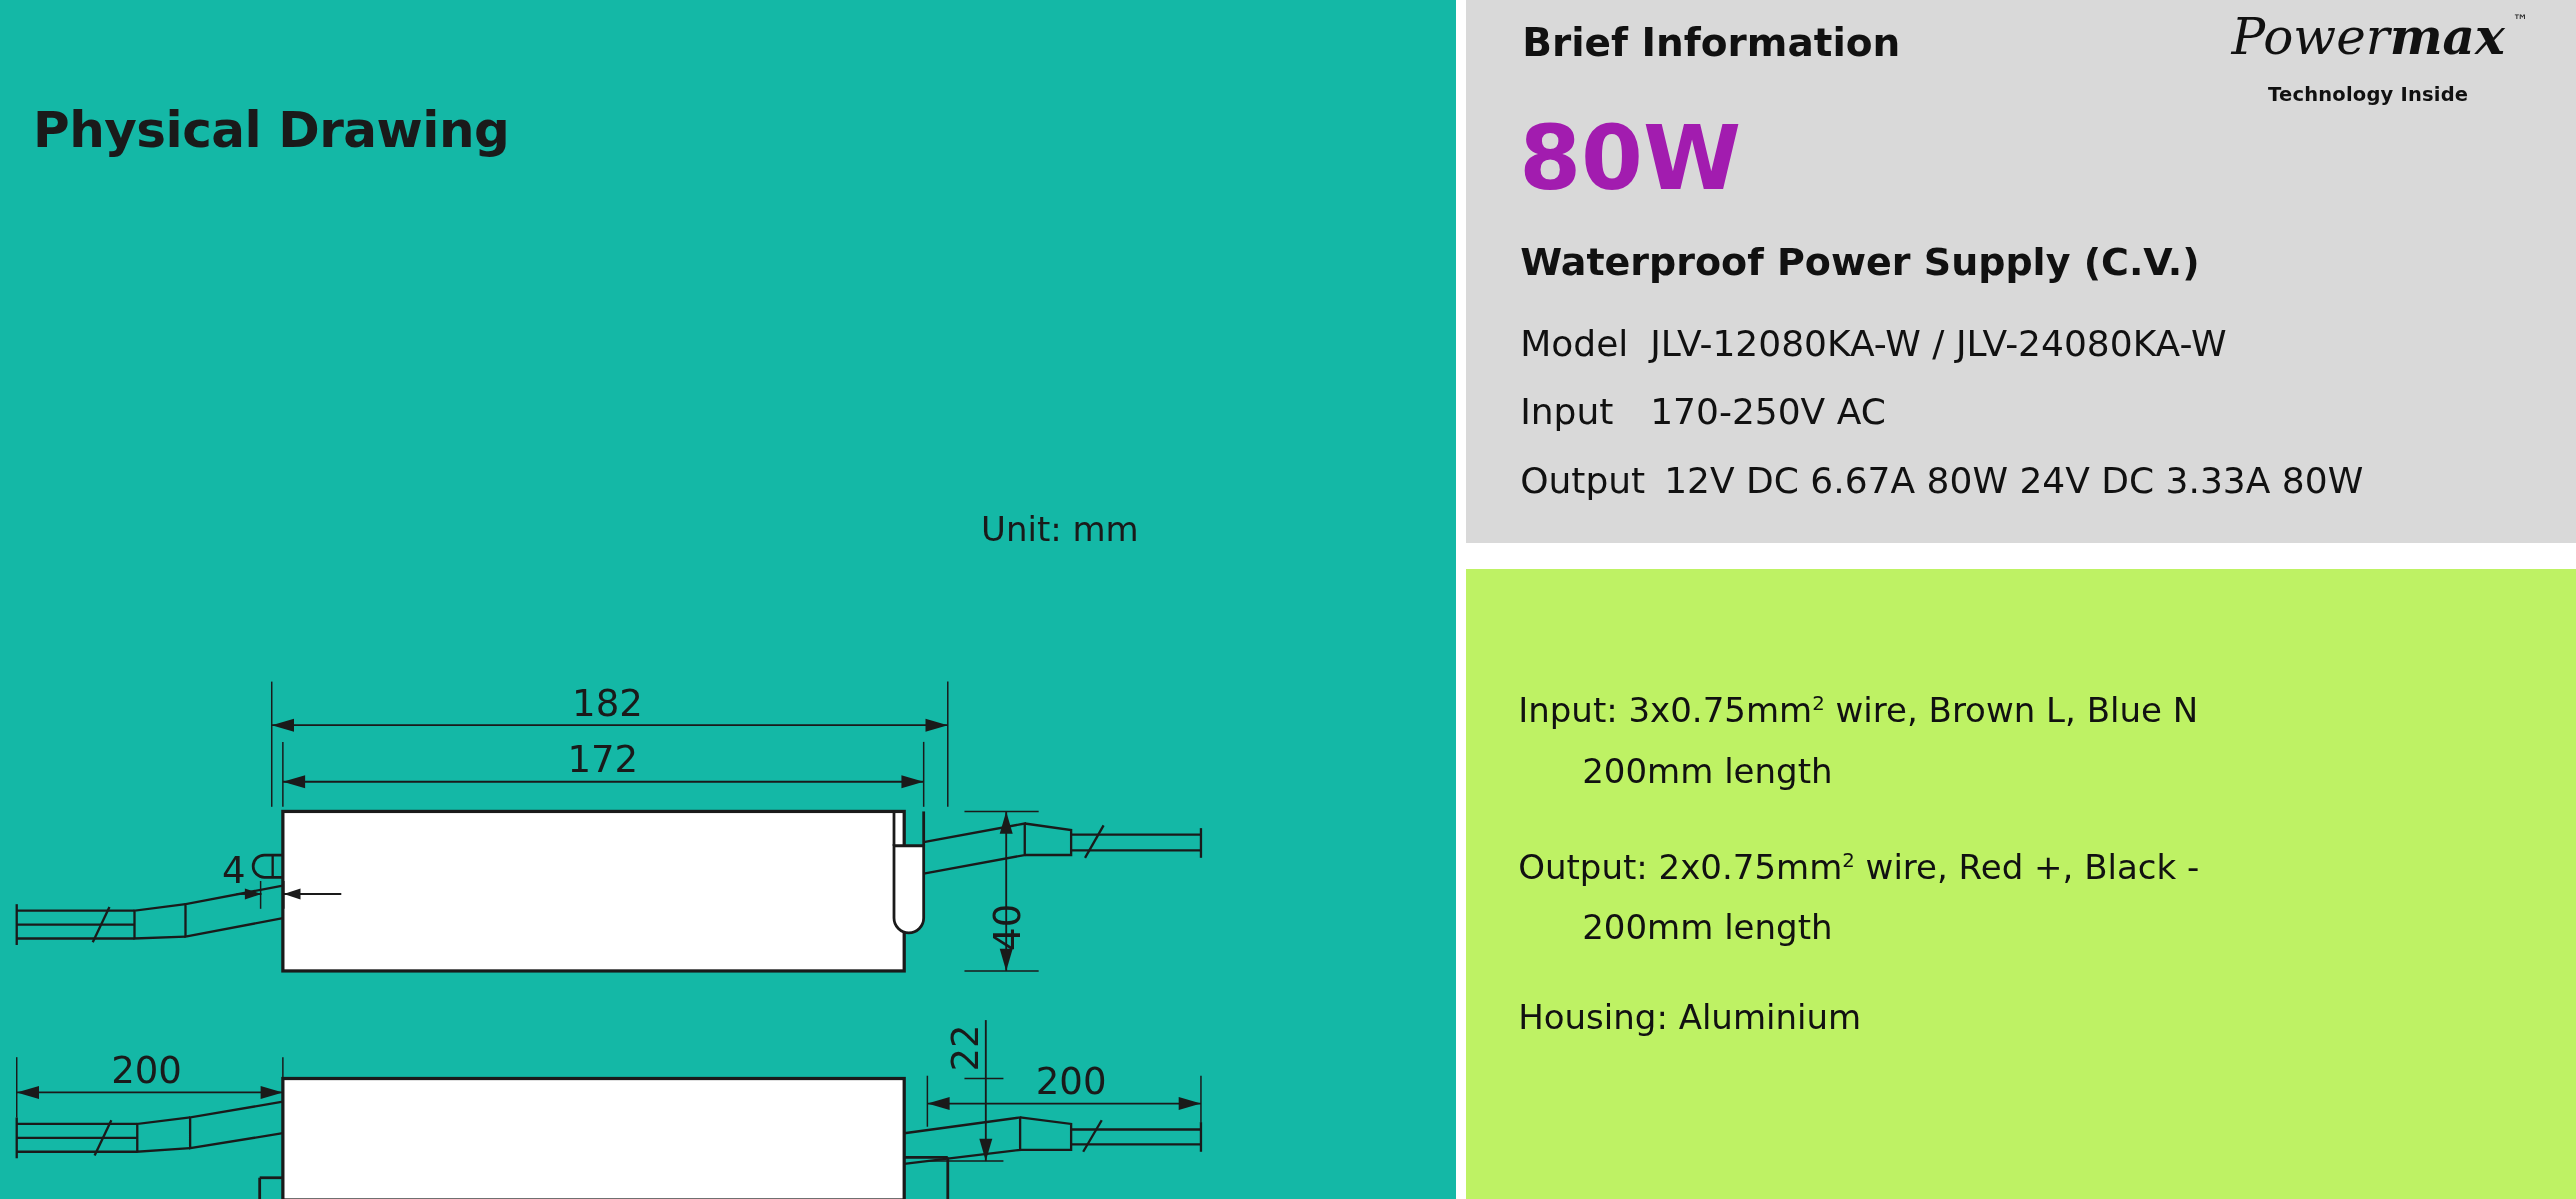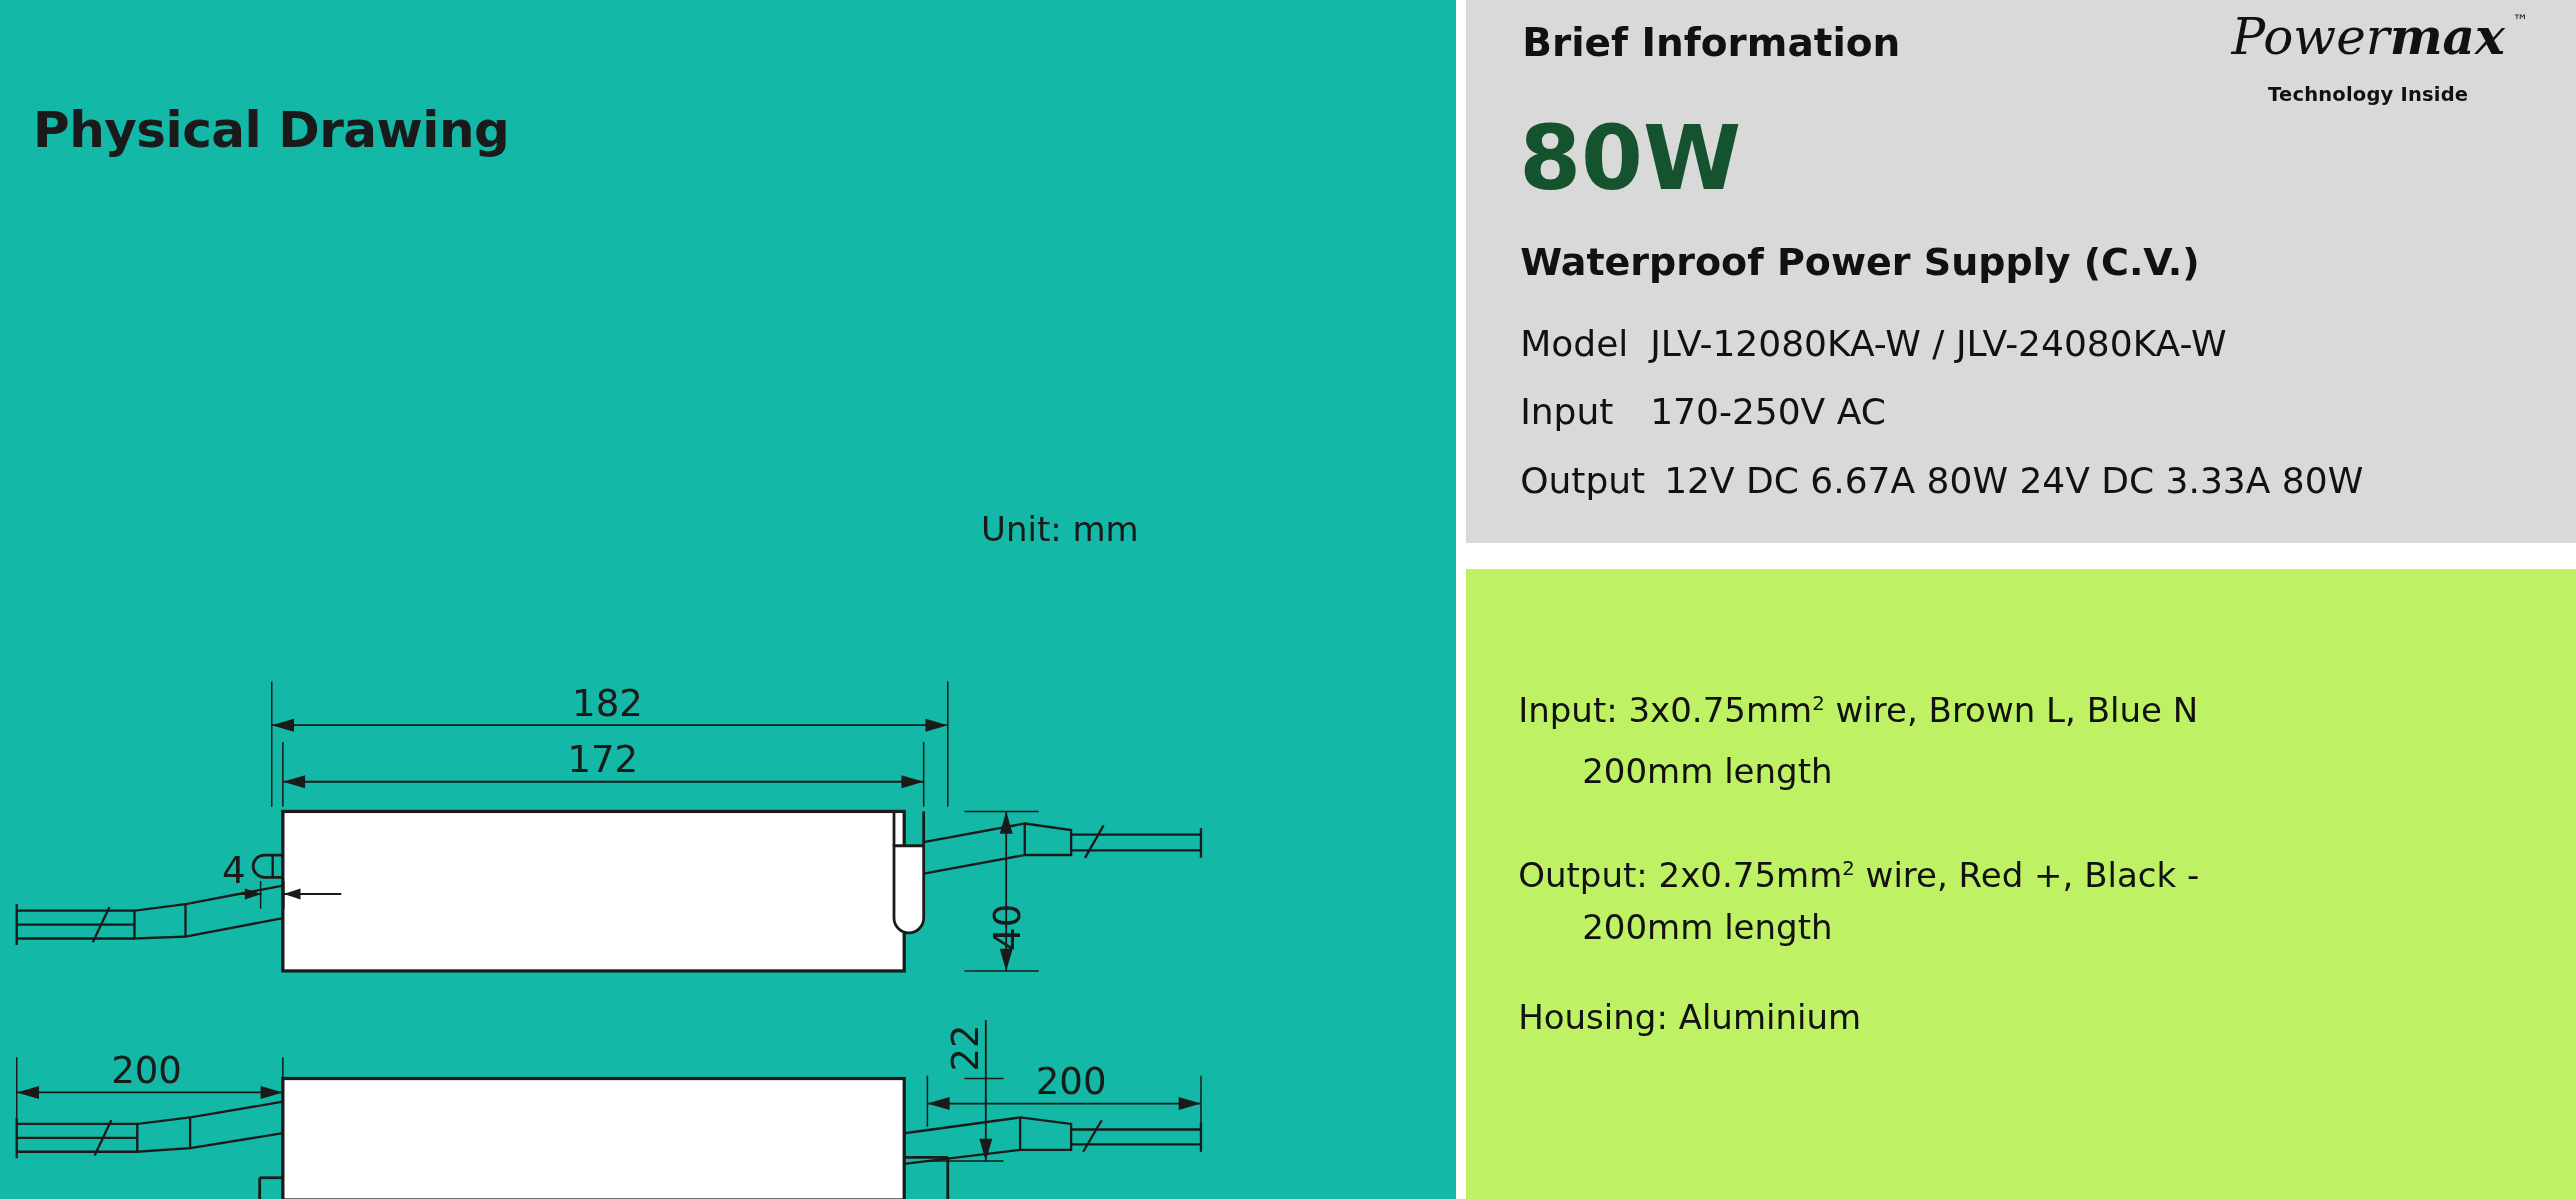--- a/index.html
+++ b/index.html
@@ -115,21 +115,21 @@
     margin-top: 19px;
     letter-spacing: 0.2px;
   }
 
   #watt-value {
     position: absolute;
     left: 53px;
     top: 158px;
     font-size: 89px;
     font-weight: bold;
-    color: #14532d;
+    color: #a21caf;
     line-height: 1;
     transform: translateY(-50%);
   }
 
   #product-type {
     position: absolute;
     left: 54px;
     top: 262px;
     font-size: 38px;
     font-weight: bold;
@@ -179,21 +179,21 @@
     font-size: 34px;
     color: #111;
     white-space: nowrap;
   }
   sup.sup2 {
     font-size: 0.58em;
     vertical-align: super;
   }
   #detail-input-1   { top: 121px; }
   #detail-input-2   { top: 182px; }
-  #detail-output-1  { top: 286px; }
+  #detail-output-1  { top: 278px; }
   #detail-output-2  { top: 338px; }
   #detail-housing   { top: 428px; }
 
   
   #panel-divider {
     position: absolute;
     left: 1456px;
     top: 0;
     width: 0.9px;
     height: 1200px;

